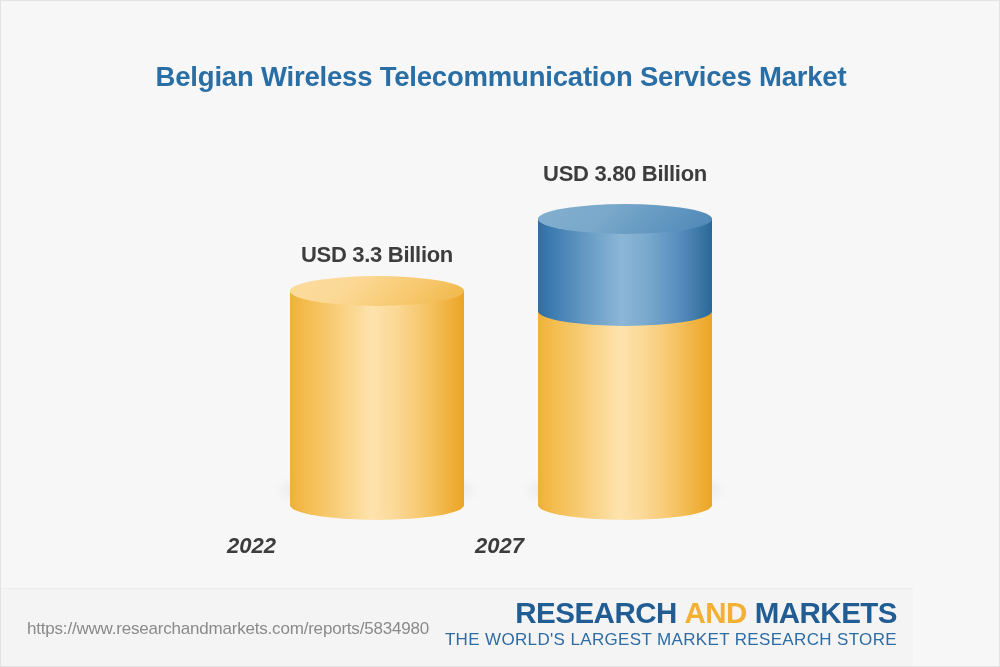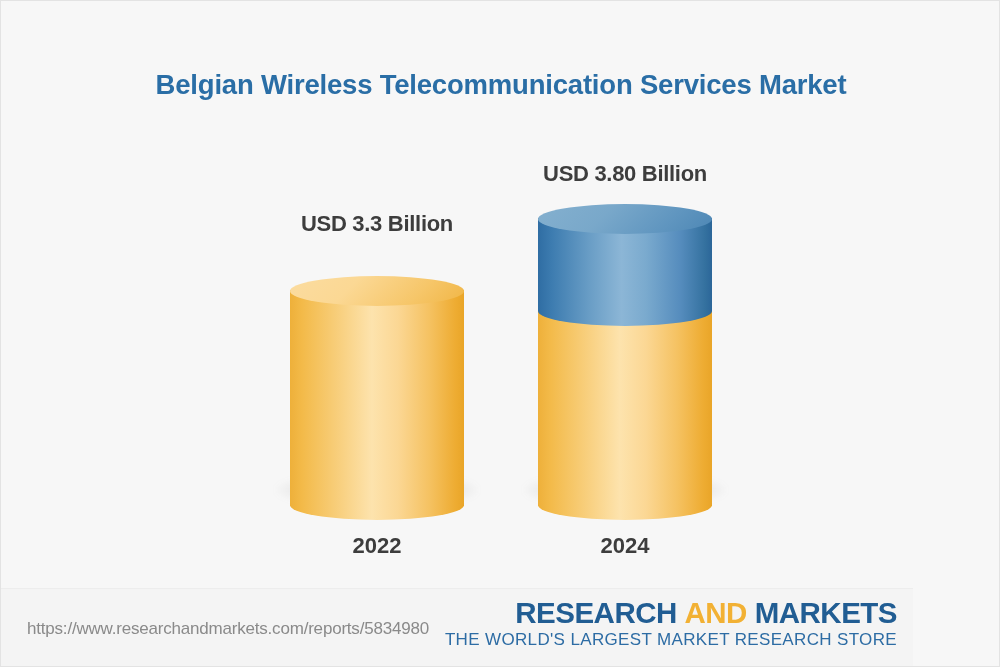--- a/index.html
+++ b/index.html
@@ -26,21 +26,21 @@
 
   
   .header {
     position: absolute;
     left: 0;
     top: 0;
     width: 1000px;
     text-align: center;
   }
   .chart-title {
-    margin: 8px;
+    margin: 0;
     padding-top: 60px;
     font-size: 27.5px;
     font-weight: bold;
     color: #2a6ea6;
     letter-spacing: -0.2px;
     line-height: 1.15;
   }
   .chart-subtitle {
     margin: 0;
     padding-top: 15px;
@@ -72,25 +72,26 @@
     font-weight: bold;
     color: #3d3d3d;
     letter-spacing: -0.3px;
     white-space: nowrap;
   }
 
   
   .bar-category {
     position: absolute;
     width: 300px;
-    text-align: center;
+    text-align: left;
     font-size: 22px;
     font-weight: bold;
     color: #3d3d3d;
     letter-spacing: 0px;
+    font-style: italic;
   }
 
   
   .cylinder {
     position: absolute;
   }
   .cyl-shadow {
     position: absolute;
     border-radius: 50%;
     background: radial-gradient(ellipse at center,
@@ -220,21 +221,21 @@
 <div id="infographic">
 
   <div class="header">
     <h1 class="chart-title">Belgian Wireless Telecommunication Services Market</h1>
   </div>
 
   <div class="plot">
 
     <div class="bar-group" style="left:226px; top:0px;">
 
-      <div class="bar-value" style="left:0px; top:210px;">USD 3.3 Billion</div>
+      <div class="bar-value" style="left:0px; top:241px;">USD 3.3 Billion</div>
 
       <div class="cylinder" style="left:63px; top:275px; width:174px; height:240px;">
 
         <div class="cyl-shadow" style="left:-14px; top:196px; width:202px; height:36px;"></div>
 
         <div class="seg yellow" style="top:14px; width:174px; height:216px;">
           <div class="seg-bottom" style="top:200px; height:30px;"></div>
           <div class="seg-body"></div>
           <div class="seg-top" style="top:-14px; height:30px;"></div>
         </div>
@@ -256,21 +257,21 @@
           <div class="seg-body"></div>
         </div>
 
         <div class="seg blue" style="top:14px; width:174px; height:93px;">
           <div class="seg-bottom" style="top:78px; height:30px;"></div>
           <div class="seg-body" style="height:93px;"></div>
           <div class="seg-top" style="top:-14px; height:30px;"></div>
         </div>
       </div>
 
-      <div class="bar-category" style="left:0px; top:532px;">2024</div>
+      <div class="bar-category" style="left:0px; top:532px;">2027</div>
     </div>
 
   </div>
 
   <div class="footer">
     <a class="footer-url" href="#" style="text-decoration:none;">https://www.researchandmarkets.com/reports/5834980</a>
 
     <div class="brand">
       <div class="brand-word">
         <span>RESEARCH</span><span>&nbsp;</span><span class="brand-and">AND</span><span>&nbsp;</span><span>MARKETS</span>

